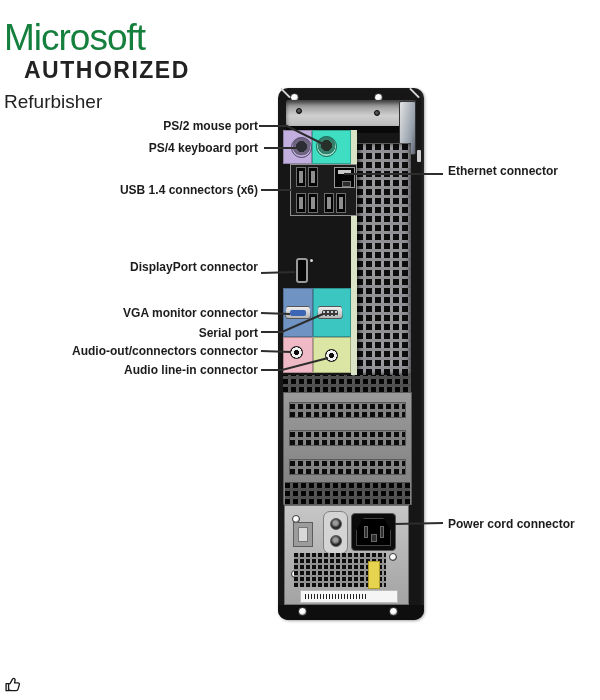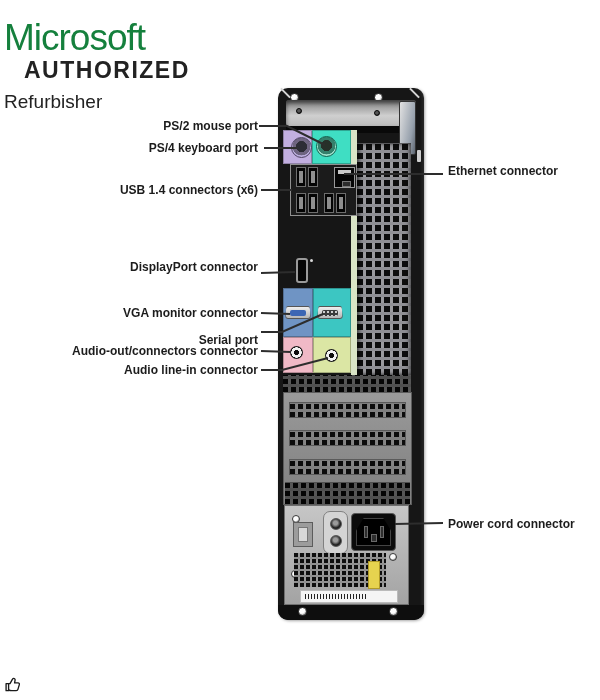--- a/index.html
+++ b/index.html
@@ -209,21 +209,21 @@
       <polyline points="395,524 443,523"></polyline>
     </g>
   </svg>
 
   <div class="lbl left" style="top:126px;">PS/2 mouse port</div>
   <div class="lbl left" style="top:148px;">PS/4 keyboard port</div>
   <div class="lbl left" style="top:190px;">USB 1.4 connectors (x6)</div>
   <div class="lbl right" style="top:171px;">Ethernet connector</div>
   <div class="lbl left" style="top:267px;">DisplayPort connector</div>
   <div class="lbl left" style="top:313px;">VGA monitor connector</div>
-  <div class="lbl left" style="top:340px;">Serial port</div>
+  <div class="lbl left" style="top:333px;">Serial port</div>
   <div class="lbl left" style="top:351px;">Audio-out/connectors connector</div>
   <div class="lbl left" style="top:370px;">Audio line-in connector</div>
   <div class="lbl right" style="top:524px;">Power cord connector</div>
 
   <div class="footer">
     <svg width="20" height="20" viewBox="0 0 24 24">
       <g fill="none" stroke="#1a1a1a" stroke-width="1.6" stroke-linejoin="round">
         <path d="M2.5 11.5 h3 v8.5 h-3 z"></path>
         <path d="M5.5 19 c1.2.8 2.2 1 3.8 1 h5.4 c1 0 1.8-.6 2-1.5 l1.7-5.8 c.3-1-.4-2-1.5-2 h-4.2 l.6-3.4 c.2-1.2-.7-2.1-1.7-2.1-.6 0-1.1.3-1.4.9 L7.2 11.5 H5.5"></path>
       </g>

